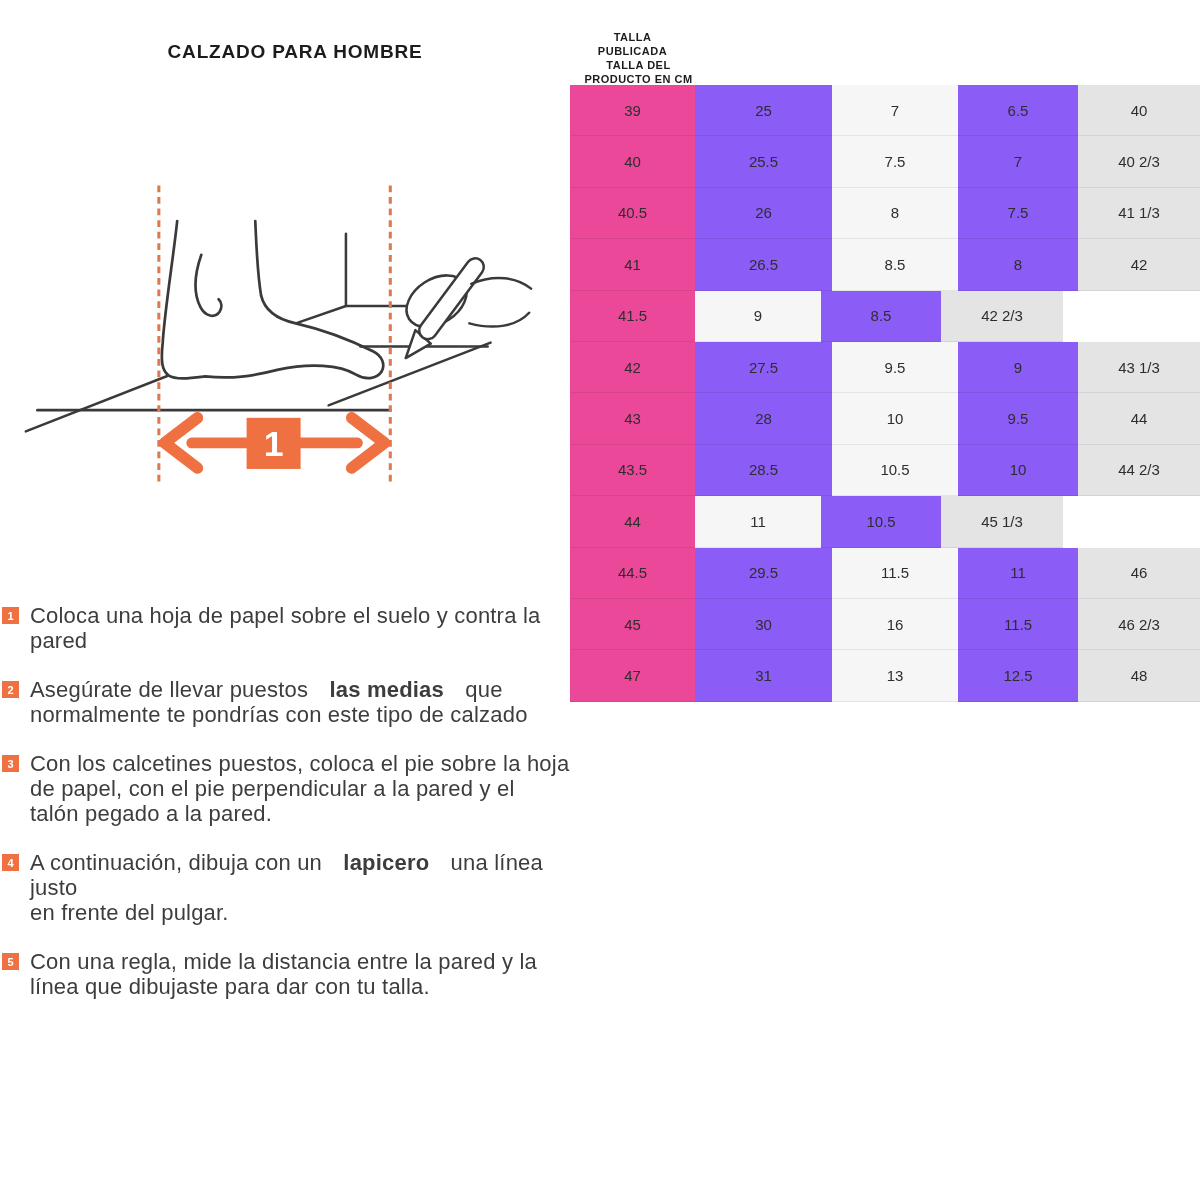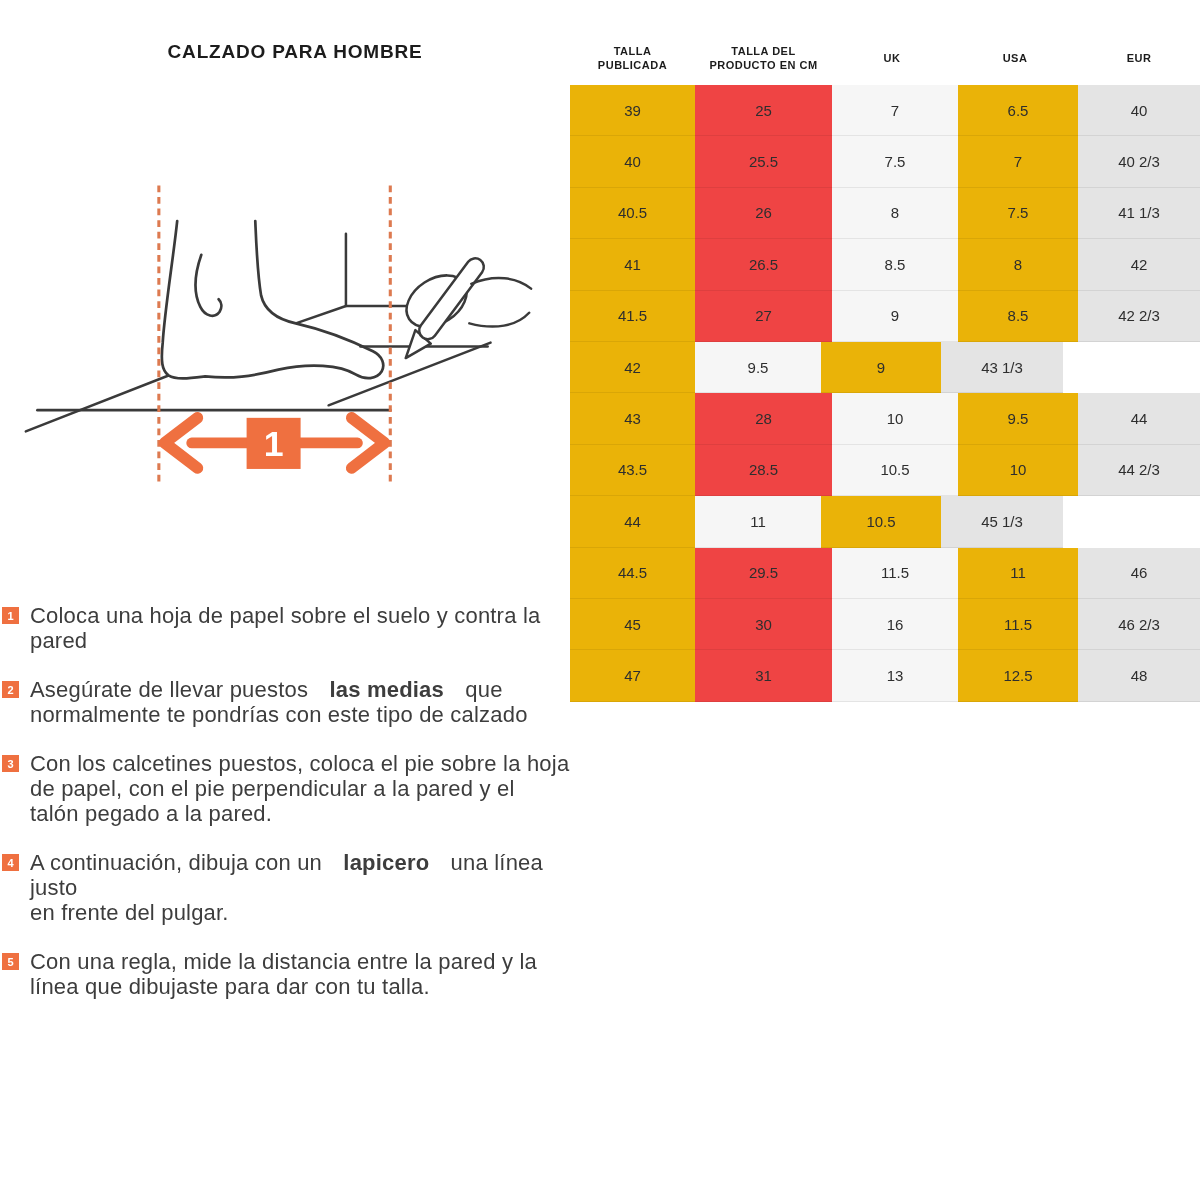--- a/index.html
+++ b/index.html
@@ -14,36 +14,36 @@
   .title{
     position:absolute;left:0;top:41px;width:590px;margin:0;
     text-align:center;font-size:19px;font-weight:700;letter-spacing:.8px;color:#1c1c1c;
   }
 
   
   .illus{position:absolute;left:20px;top:160px;width:540px;height:345px;}
 
   
   .size-table{position:absolute;left:570px;top:30px;width:630px;}
-  .thead{display:flex;height:55px;}
+  .thead{display:flex;height:55px;flex-direction:column;}
   .thead .cell{
     display:flex;align-items:center;justify-content:center;text-align:center;
     font-size:11px;font-weight:700;line-height:14px;letter-spacing:.5px;color:#1c1c1c;
     white-space:pre-line;
   }
   .tbody .row{display:flex;height:51.4px;}
   .tbody .cell{
     display:flex;align-items:center;justify-content:center;
     font-size:15px;color:#2e2e2e;border-bottom:1px solid rgba(0,0,0,.07);
   }
   .c0{width:125px}.c1{width:137px}.c2{width:126px}.c3{width:120px}.c4{width:122px}
-  .tbody .c0{background:#eab308}
-  .tbody .c1{background:#ef4444}
+  .tbody .c0{background:#ec4899}
+  .tbody .c1{background:#8b5cf6}
   .tbody .c2{background:#f6f6f6}
-  .tbody .c3{background:#eab308}
+  .tbody .c3{background:#8b5cf6}
   .tbody .c4{background:#e4e4e4}
 
   
   .instructions{position:absolute;left:2px;top:603px;width:586px;}
   .item{display:flex;margin-bottom:24px;}
   .badge{
     flex:0 0 17px;height:17px;margin:4px 11px 0 0;
     background:#ef7040;color:#fff;font-size:11px;font-weight:700;
     display:flex;align-items:center;justify-content:center;
   }
@@ -142,27 +142,27 @@
         </div>
         <div class="row">
           <div class="cell c0">41</div>
           <div class="cell c1">26.5</div>
           <div class="cell c2">8.5</div>
           <div class="cell c3">8</div>
           <div class="cell c4">42</div>
         </div>
         <div class="row">
           <div class="cell c0">41.5</div>
-          <div class="cell c1">27</div>
           <div class="cell c2">9</div>
           <div class="cell c3">8.5</div>
           <div class="cell c4">42 2/3</div>
         </div>
         <div class="row">
           <div class="cell c0">42</div>
+          <div class="cell c1">27.5</div>
           <div class="cell c2">9.5</div>
           <div class="cell c3">9</div>
           <div class="cell c4">43 1/3</div>
         </div>
         <div class="row">
           <div class="cell c0">43</div>
           <div class="cell c1">28</div>
           <div class="cell c2">10</div>
           <div class="cell c3">9.5</div>
           <div class="cell c4">44</div>

